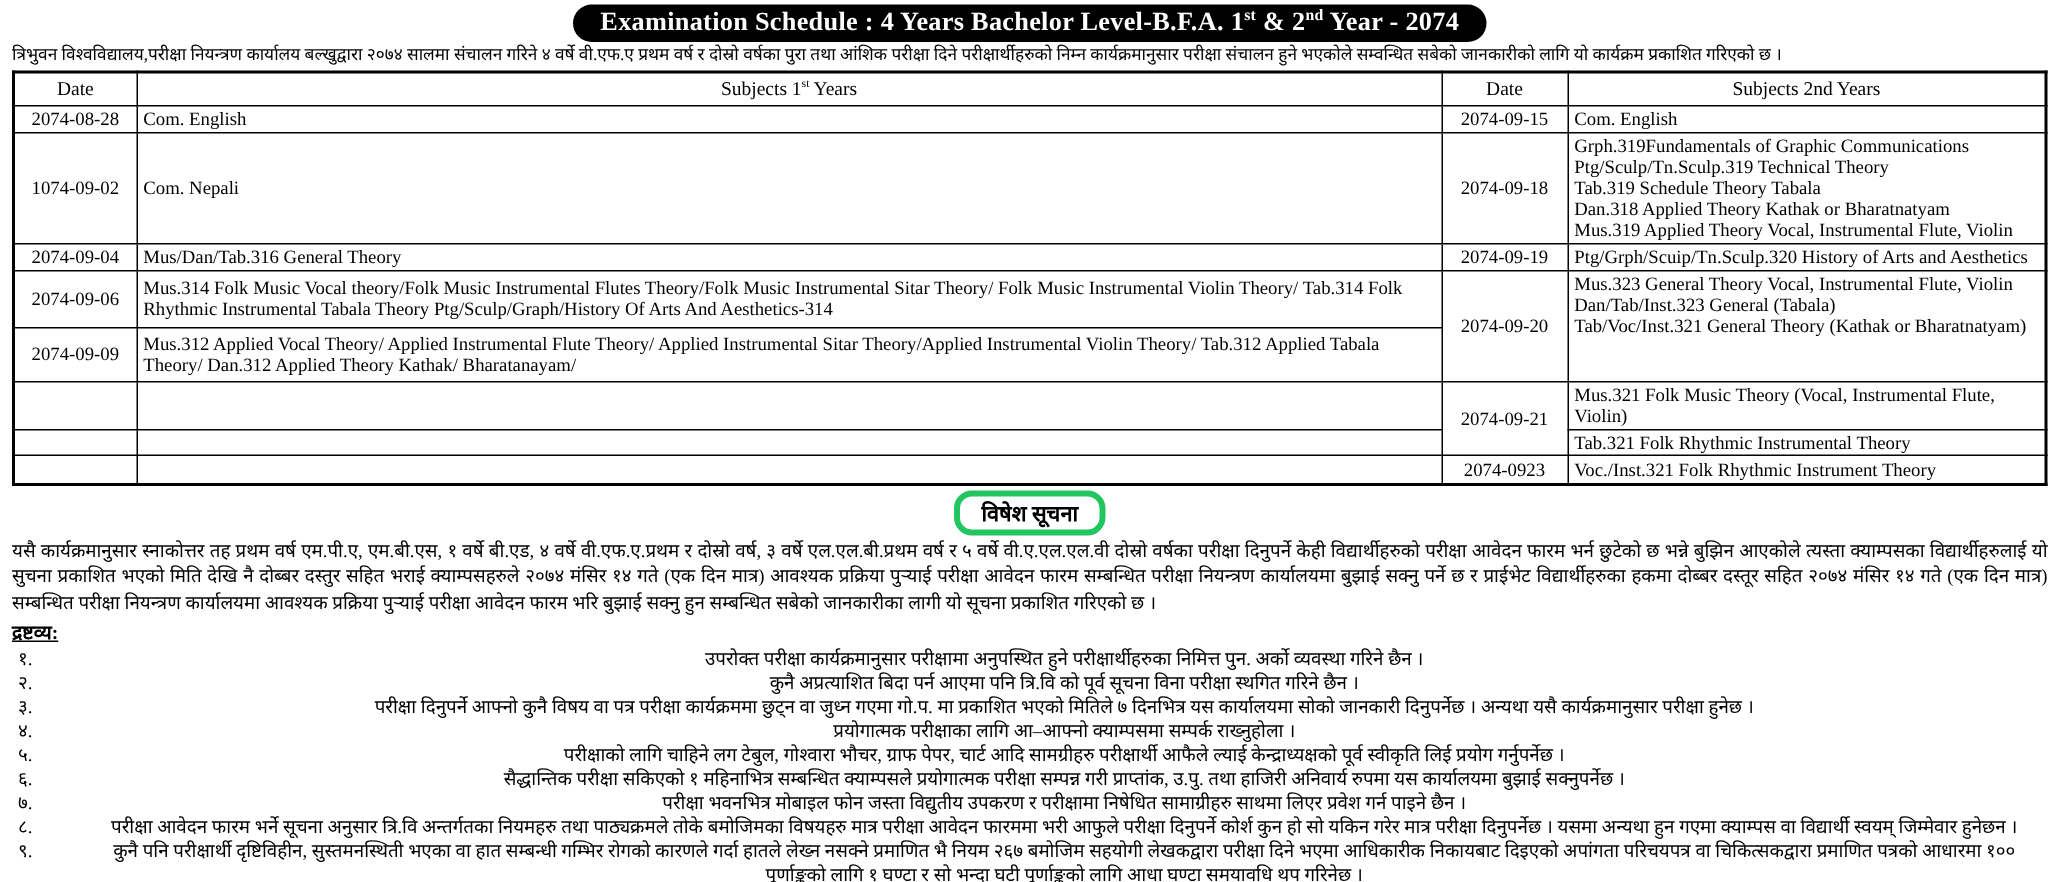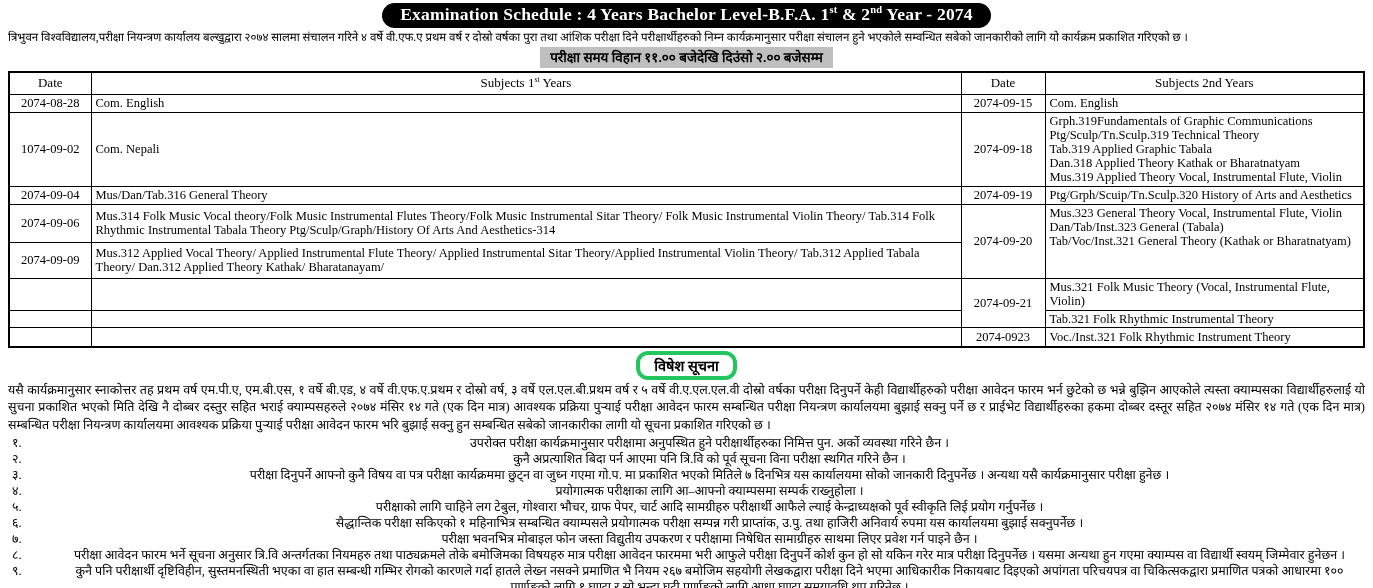--- a/index.html
+++ b/index.html
@@ -82,23 +82,20 @@
 <body>
 
 <div class="page">
 
   <div class="title-row">
     <span class="title-pill"><span>Examination Schedule : 4 Years Bachelor Level-B.F.A. 1</span><sup>st</sup><span> &amp; 2</span><sup>nd</sup><span> Year - 2074</span></span>
   </div>
 
   <div class="intro">त्रिभुवन विश्वविद्यालय,परीक्षा नियन्त्रण कार्यालय बल्खुद्वारा २०७४ सालमा संचालन गरिने ४ वर्षे वी.एफ.ए प्रथम वर्ष र दोस्रो वर्षका पुरा तथा आंशिक परीक्षा दिने परीक्षार्थीहरुको निम्न कार्यक्रमानुसार परीक्षा संचालन हुने भएकोले सम्वन्धित सबेको जानकारीको लागि यो कार्यक्रम प्रकाशित गरिएको छ ।</div>
 
-  <div class="banner-row">
-    <span class="time-banner">परीक्षा समय विहान ११.०० बजेदेखि दिउंसो २.०० बजेसम्म</span>
-  </div>
 
   <table class="sched">
     <colgroup>
       <col style="width:82px">
         <col style="width:870px">
         <col style="width:84px">
         <col>
     </colgroup>
     <tbody>
         <tr class="h-head">
@@ -113,21 +110,21 @@
       <td class="date">2074-09-15</td>
       <td class="subj">Com. English</td>
     </tr>
     <tr class="h-r2">
       <td class="date">1074-09-02</td>
       <td class="subj">Com. Nepali</td>
       <td class="date">2074-09-18</td>
       <td class="subj">
         <div class="cell-line">Grph.319Fundamentals of Graphic Communications</div>
         <div class="cell-line">Ptg/Sculp/Tn.Sculp.319 Technical Theory</div>
-        <div class="cell-line">Tab.319 Applied Graphic Tabala</div>
+        <div class="cell-line">Tab.319 Schedule Theory Tabala</div>
         <div class="cell-line">Dan.318 Applied Theory Kathak or Bharatnatyam</div>
         <div class="cell-line">Mus.319 Applied Theory Vocal, Instrumental Flute, Violin</div>
       </td>
     </tr>
     <tr class="h-r3">
       <td class="date">2074-09-04</td>
       <td class="subj">Mus/Dan/Tab.316 General Theory</td>
       <td class="date">2074-09-19</td>
       <td class="subj">Ptg/Grph/Scuip/Tn.Sculp.320 History of Arts and Aesthetics</td>
     </tr>
@@ -164,20 +161,21 @@
     </tr>
   </tbody>
     </table>
 
   <div class="notice-head-row">
     <span class="notice-pill">विषेश सूचना</span>
   </div>
 
   <div class="notice-para">यसै कार्यक्रमानुसार स्नाकोत्तर तह प्रथम वर्ष एम.पी.ए, एम.बी.एस, १ वर्षे बी.एड, ४ वर्षे वी.एफ.ए.प्रथम र दोस्रो वर्ष, ३ वर्षे एल.एल.बी.प्रथम वर्ष र ५ वर्षे वी.ए.एल.एल.वी दोस्रो वर्षका परीक्षा दिनुपर्ने केही विद्यार्थीहरुको परीक्षा आवेदन फारम भर्न छुटेको छ भन्ने बुझिन आएकोले त्यस्ता क्याम्पसका विद्यार्थीहरुलाई यो सुचना प्रकाशित भएको मिति देखि नै दोब्बर दस्तुर सहित भराई क्याम्पसहरुले २०७४ मंसिर १४ गते (एक दिन मात्र) आवश्यक प्रक्रिया पुऱ्याई परीक्षा आवेदन फारम सम्बन्धित परीक्षा नियन्त्रण कार्यालयमा बुझाई सक्नु पर्ने छ र प्राईभेट विद्यार्थीहरुका हकमा दोब्बर दस्तूर सहित २०७४ मंसिर १४ गते (एक दिन मात्र) सम्बन्धित परीक्षा नियन्त्रण कार्यालयमा आवश्यक प्रक्रिया पुऱ्याई परीक्षा आवेदन फारम भरि बुझाई सक्नु हुन सम्बन्धित सबेको जानकारीका लागी यो सूचना प्रकाशित गरिएको छ ।</div>
 
+  <div class="notes-heading">द्रष्टव्य:</div>
 
   <div>
     <div class="note-item">
       <div class="note-num">१.</div>
       <div class="note-text">उपरोक्त परीक्षा कार्यक्रमानुसार परीक्षामा अनुपस्थित हुने परीक्षार्थीहरुका निमित्त पुन. अर्को व्यवस्था गरिने छैन ।</div>
     </div>
     <div class="note-item">
       <div class="note-num">२.</div>
       <div class="note-text">कुनै अप्रत्याशित बिदा पर्न आएमा पनि त्रि.वि को पूर्व सूचना विना परीक्षा स्थगित गरिने छैन ।</div>
     </div>

